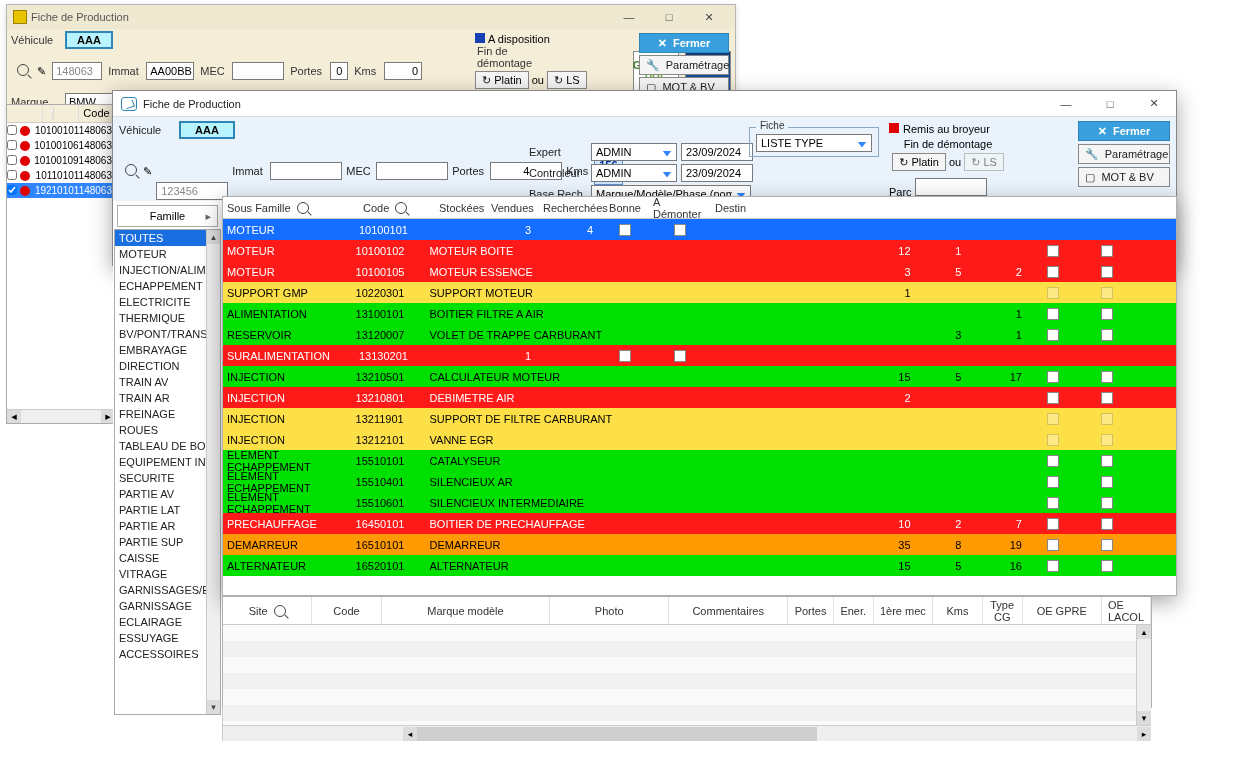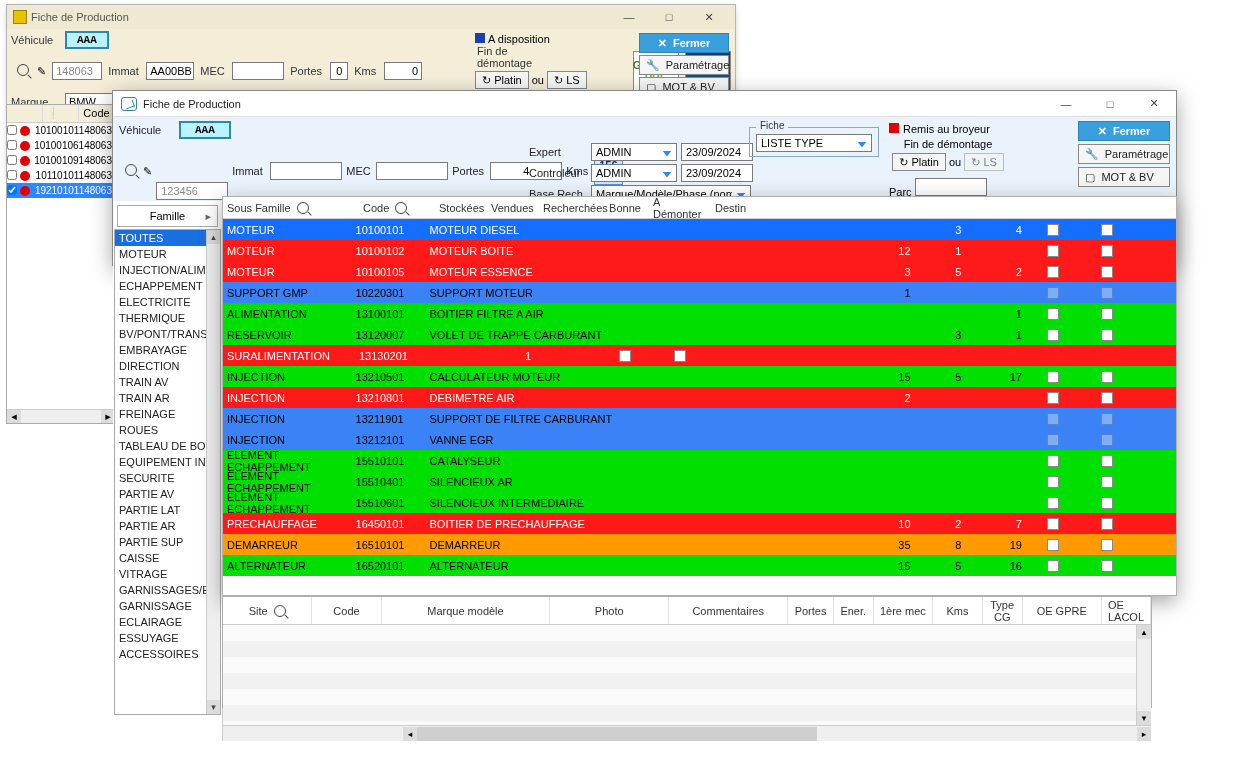--- a/index.html
+++ b/index.html
@@ -9,21 +9,21 @@
   .win-bg { position:absolute; left:6px; top:4px; width:730px; border:1px solid #b5b5b5; background:#f0e9d2; box-shadow:0 2px 6px rgba(0,0,0,.15);}
   .tb-bg { height:24px; background:#f0e9d2; color:#555; display:flex; align-items:center; padding:0 6px; font-size:11px;}
   .tb-bg .wd-app-icon{display:inline-block;width:14px;height:14px;background:#e8c400;border:1px solid #998200;margin-right:4px;}
   .tb-bg .spacer{flex:1;}
   .sysbtn{width:40px;height:22px;display:flex;align-items:center;justify-content:center;color:#444;}
   .sysbtn.close{color:#444;}
   .bg-body{background:#f4edd8;padding:2px 4px 6px;}
   .bg-row{display:flex;align-items:center;gap:6px;margin-bottom:2px;}
   .bg-lbl{color:#333;min-width:48px;}
   .bg-box{background:#fff;border:1px solid #7a7a7a;height:18px;display:flex;align-items:center;padding:0 3px;}
-  .bg-aaabox{background:#b8f4ff;border:2px solid #2f86b5;padding:1px 10px;font-weight:bold;color:#000;font-family:Liberation Mono, monospace;}
+  .bg-aaabox{background:#b8f4ff;border:2px solid #2f86b5;padding:1px 10px;font-weight:bold;color:#000;}
   .bg-logo{border:1px solid #888;background:#fff;width:46px;height:40px;display:flex;flex-direction:column;align-items:center;justify-content:center;font-size:8px;color:#3c7b2c;font-weight:bold;}
   .bg-logo2{border:1px solid #888;background:linear-gradient(#0a3a7a,#1a56a8);width:46px;height:40px;color:#fff;font-size:7px;display:flex;align-items:flex-start;justify-content:center;padding-top:2px;}
   .rightpanel-bg{position:absolute;right:6px;top:28px;width:170px;display:flex;flex-direction:column;gap:2px;}
   .xbtn{height:20px;display:flex;align-items:center;justify-content:center;gap:6px;border:1px solid #2f86b5;background:#39a0dd;color:#fff;font-weight:bold;}
   .gbtn{height:20px;display:flex;align-items:center;gap:6px;border:1px solid #888;background:#f5f5f5;color:#222;padding:0 6px;}
   .pill{display:flex;align-items:center;gap:3px;}
   .pill .pbtn{border:1px solid #888;background:#f5f5f5;height:18px;padding:0 6px;display:flex;align-items:center;gap:3px;}
   .chk-blue{display:inline-block;width:10px;height:10px;background:#1a3fb0;margin-right:3px;}
 
   .leftlist-bg{position:absolute;left:6px;top:104px;width:110px;background:#fff;border:1px solid #aaa;font-size:10px;}
@@ -82,21 +82,21 @@
   .c-code{width:76px;}
   .c-lib{width:450px;}
   .c-num{width:52px;text-align:right;padding-right:8px;}
   .c-ck{width:48px;display:flex;justify-content:center;}
   .c-dest{width:40px;}
   .ckbox{width:12px;height:12px;background:#fff;border:1px solid #888;display:inline-block;}
   .ckbox.muted{opacity:.35;}
   .row-blue{background:#156eff;color:#fff;}
   .row-red{background:#ff1a1a;color:#fff;}
   .row-green{background:#00e000;color:#000;}
-  .row-white{background:#3b82f6;color:#000;}
+  .row-white{background:#fde047;color:#000;}
   .row-orange{background:#ff9a00;color:#000;}
 
   
   .sub-wrap{position:absolute;left:222px;top:596px;width:930px;height:112px;border:1px solid #b0b0b0;background:#fff;}
   .sub-hdr{display:flex;height:28px;border-bottom:1px solid #ccc;align-items:center;font-size:11px;color:#333;}
   .sub-hdr .scol{padding:0 6px;border-right:1px solid #e2e2e2;height:100%;display:flex;align-items:center;justify-content:center;}
   .sub-body{height:100px;background:repeating-linear-gradient(#fafafa,#fafafa 16px,#f1f1f1 16px,#f1f1f1 32px);position:relative;}
   .sub-body .sb-v{position:absolute;right:0;top:0;bottom:0;width:15px;background:#efefef;border-left:1px solid #ccc;}
   .sub-body .sb-v .arr{height:14px;background:#dcdcdc;display:flex;align-items:center;justify-content:center;font-size:9px;}
   .sub-scroll-h{height:16px;background:#efefef;display:flex;align-items:center;border-top:1px solid #ccc;}
@@ -436,21 +436,20 @@
         <span>A Démonter</span>
       </div>
     <div class="col c-dest">
         <span>Destin</span>
       </div>
   </div>
   <div id="parts-body">
       <div class="prow row-blue">
         <div class="c-sf">MOTEUR</div>
         <div class="c-code">10100101</div>
-        <div class="c-lib">MOTEUR DIESEL</div>
         <div class="c-num"></div>
         <div class="c-num">3</div>
         <div class="c-num" style="width:62px;">4</div>
         <div class="c-ck">
           <span class="ckbox"></span>
         </div>
         <div class="c-ck" style="width:62px;">
           <span class="ckbox"></span>
         </div>
         <div class="c-dest"></div>

